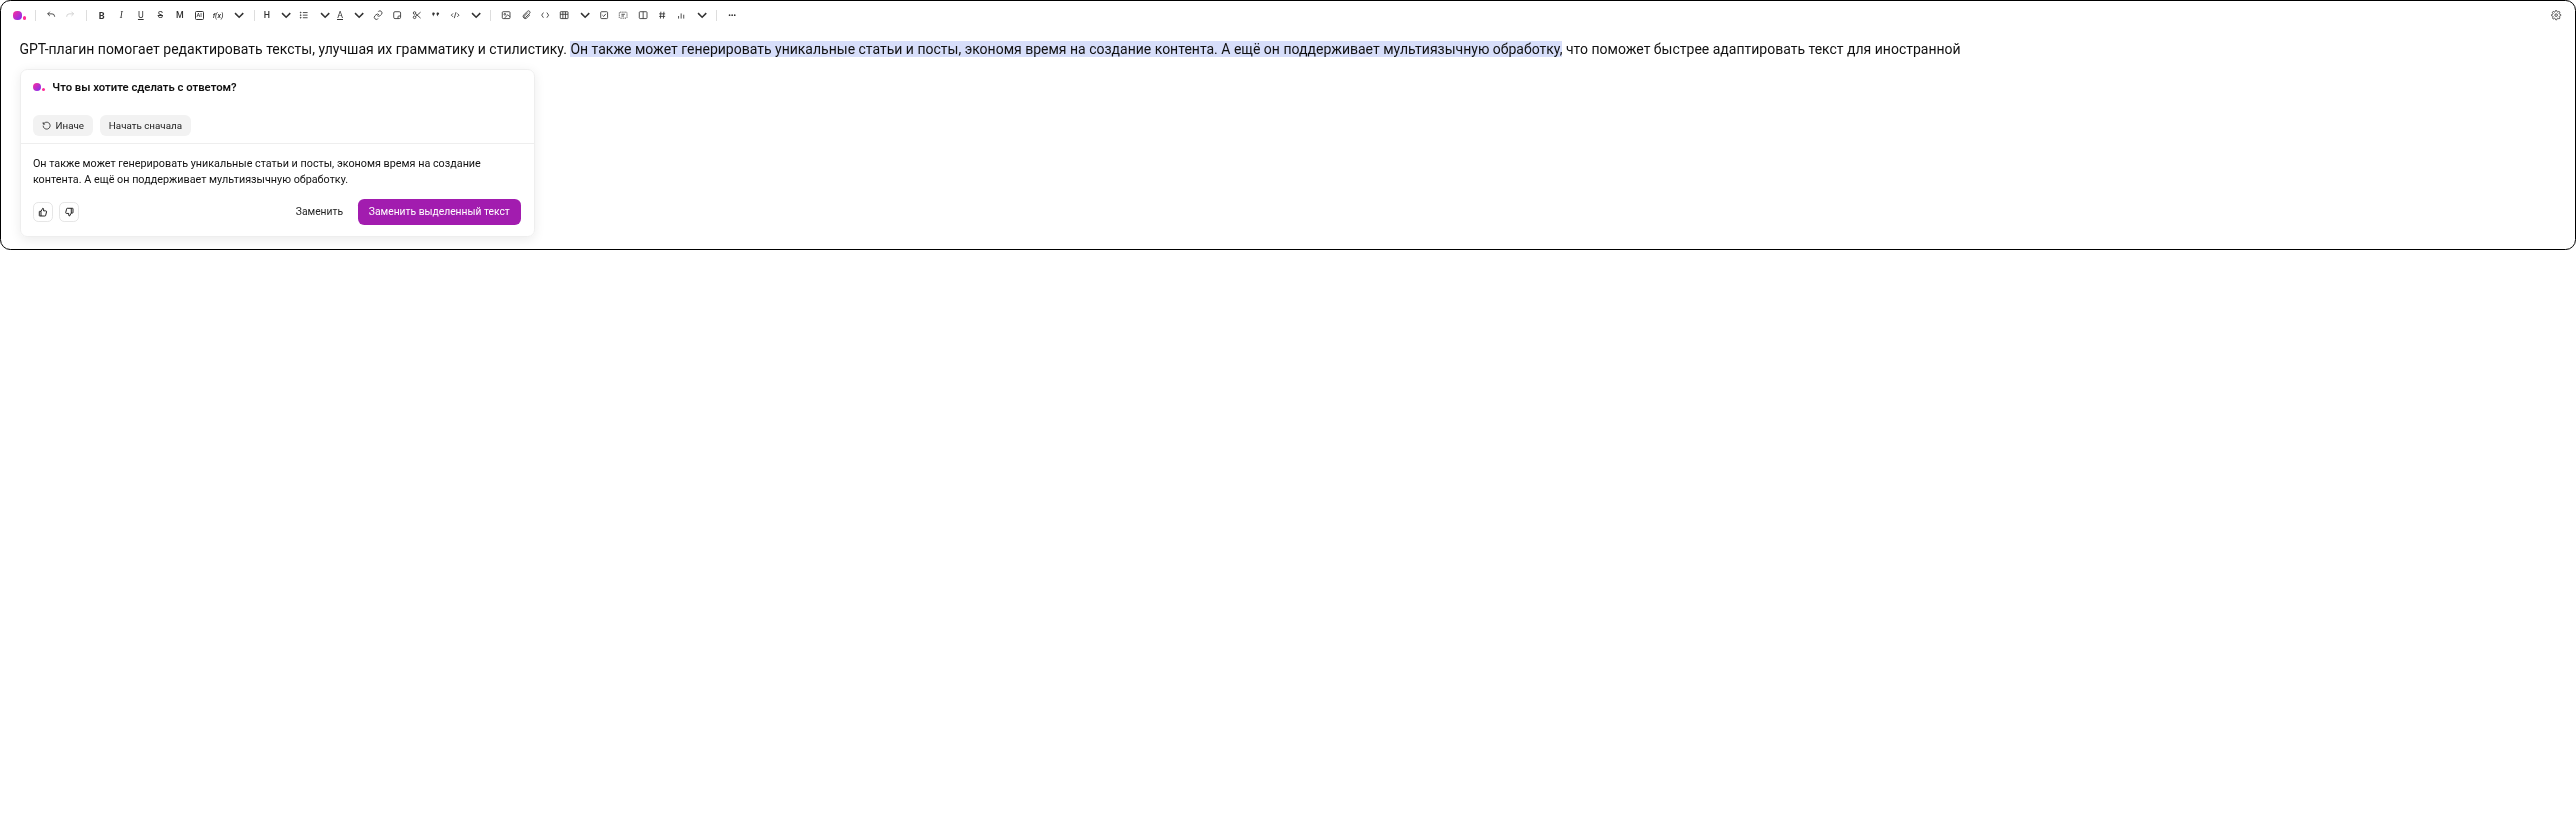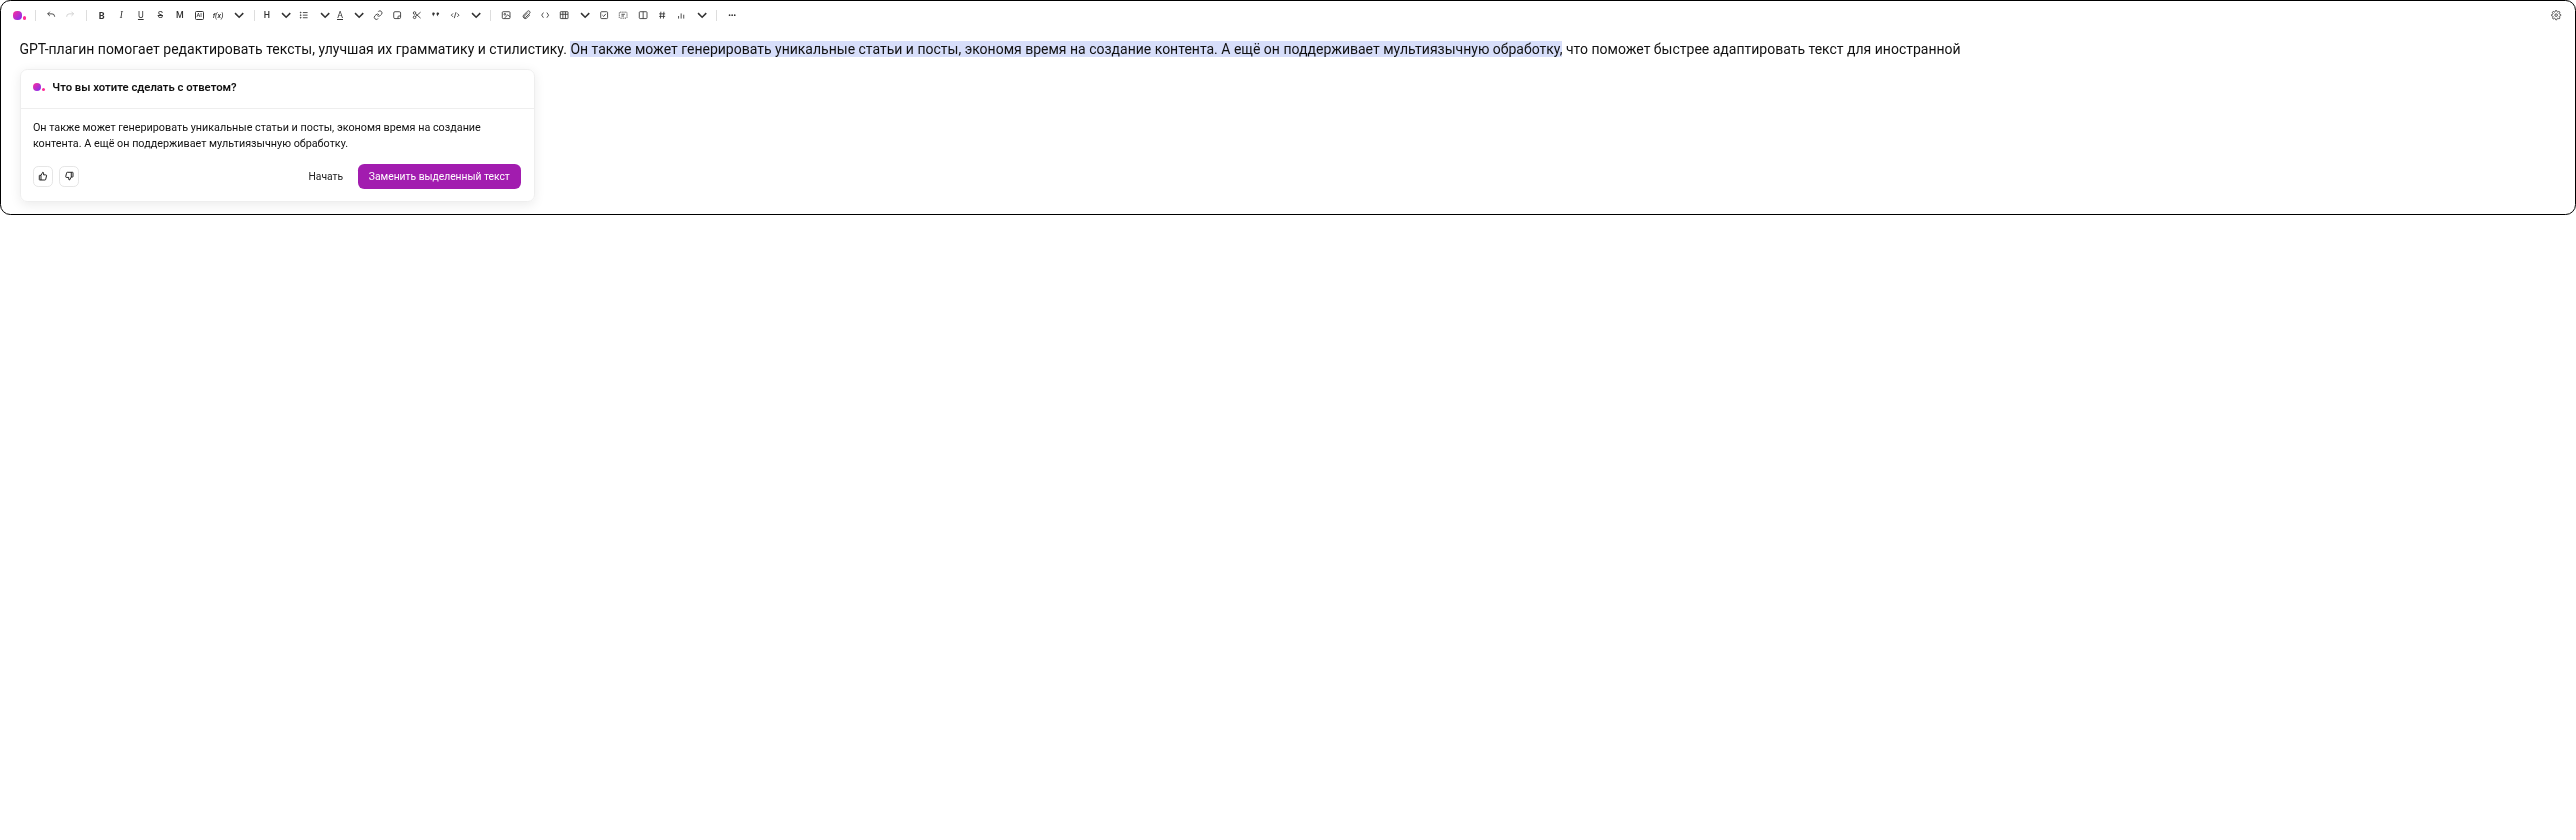--- a/index.html
+++ b/index.html
@@ -88,21 +88,21 @@
   box-shadow: 0 2.1px 10.3px rgba(0,0,0,0.08);
   overflow: hidden;
 }
 .ai-header {
   padding: 10.3px 12.4px 7.2px 12.4px;
 }
 .ai-title-row {
   display: flex;
   align-items: center;
   gap: 7.2px;
-  margin-bottom: 7px;
+  margin-bottom: 21px;
 }
 .ai-title {
   font-size: 11.3px;
   font-weight: 600;
   color: #111;
 }
 .ai-actions {
   display: flex;
   gap: 6.2px;
 }
@@ -378,37 +378,49 @@
 
   <div class="ai-panel">
     <div class="ai-header">
       <div class="ai-title-row">
         <span class="logo-dot">
             <span class="big"></span>
             <span class="small"></span>
           </span>
         <span class="ai-title">Что вы хотите сделать с ответом?</span>
       </div>
+      <div class="ai-actions">
+        <div class="chip">
+          <svg width="9.3" height="9.3" viewBox="0 0 24 24" fill="none" stroke="currentColor" stroke-width="2">
+              <path d="M3 12a9 9 0 1 0 3-6.7L3 8"></path>
+              <polyline points="3 3 3 8 8 8"></polyline>
+            </svg>
+          <span>Иначе</span>
+        </div>
+        <div class="chip">
+          <span>Начать сначала</span>
+        </div>
+      </div>
     </div>
     <div class="ai-body">Он также может генерировать уникальные статьи и посты, экономя время на создание контента. А ещё он поддерживает мультиязычную обработку.</div>
     <div class="ai-footer">
       <div class="feedback-btn">
         <svg width="10.3" height="10.3" viewBox="0 0 24 24" fill="none" stroke="currentColor" stroke-width="2">
             <path d="M7 10v11"></path>
             <path d="M7 21H4a1 1 0 0 1-1-1v-9a1 1 0 0 1 1-1h3"></path>
             <path d="M7 10l4-7a2 2 0 0 1 2 2v4h5a2 2 0 0 1 2 2l-2 8a2 2 0 0 1-2 2H7"></path>
           </svg>
       </div>
       <div class="feedback-btn">
         <svg width="10.3" height="10.3" viewBox="0 0 24 24" fill="none" stroke="currentColor" stroke-width="2">
             <path d="M17 14V3"></path>
             <path d="M17 3h3a1 1 0 0 1 1 1v9a1 1 0 0 1-1 1h-3"></path>
             <path d="M17 14l-4 7a2 2 0 0 1-2-2v-4H6a2 2 0 0 1-2-2l2-8a2 2 0 0 1 2-2h9"></path>
           </svg>
       </div>
       <div class="spacer"></div>
-      <div class="btn-text">Начать</div>
+      <div class="btn-text">Заменить</div>
       <div class="btn-primary">Заменить выделенный текст</div>
     </div>
   </div>
 
 </div>
 
 
 </body></html>

